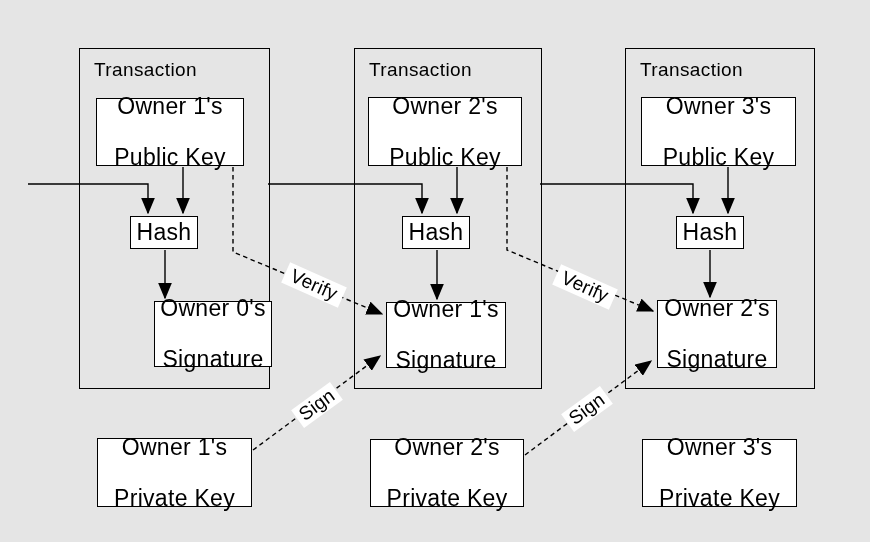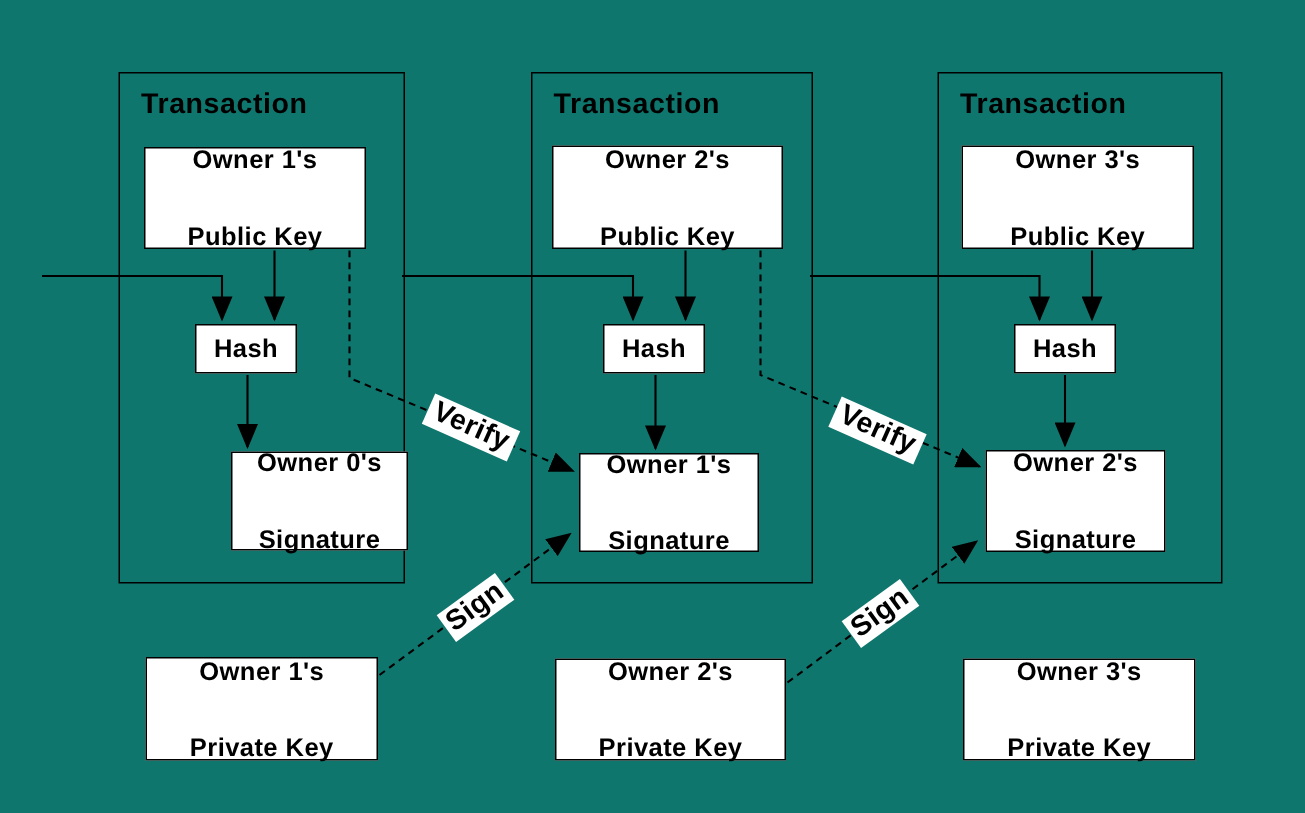--- a/index.html
+++ b/index.html
@@ -1,44 +1,43 @@
 <!DOCTYPE html>
 <html><head>
 <meta charset="utf-8">
 <style>
   html,body{margin:0;padding:0;background:#ffffff;}
   #stage{
     position:relative;
     width:870px;height:542px;
-    background:#0f766e;
+    background:#e5e5e5;
     font-family:"Liberation Sans","DejaVu Sans",sans-serif;
     color:#000;
     overflow:hidden;
-    font-weight:bold;
   }
   #wires{position:absolute;left:0;top:0;z-index:1;}
   .t-box{
     position:absolute;
     border:1.8px solid #000;
     background:transparent;
     z-index:2;
   }
   .t-title{
     position:absolute;left:14px;top:10px;
     font-size:19px;letter-spacing:.4px;
     white-space:nowrap;
   }
   .i-box{
     position:absolute;
     border:1.8px solid #000;
     background:#ffffff;
     display:flex;flex-direction:column;
     align-items:center;justify-content:center;
     text-align:center;
-    font-size:17px;line-height:23px;letter-spacing:.3px;
+    font-size:23px;line-height:23px;letter-spacing:.3px;
     z-index:3;
     box-sizing:border-box;
     gap:28px;
   }
   
   .t1{left:79px;top:48px;width:189px;height:339px;}
   .t2{left:354px;top:48px;width:186px;height:339px;}
   .t3{left:625px;top:48px;width:188px;height:339px;}
   
   .pub1{left:16px;top:49px;width:148px;height:68px;}

